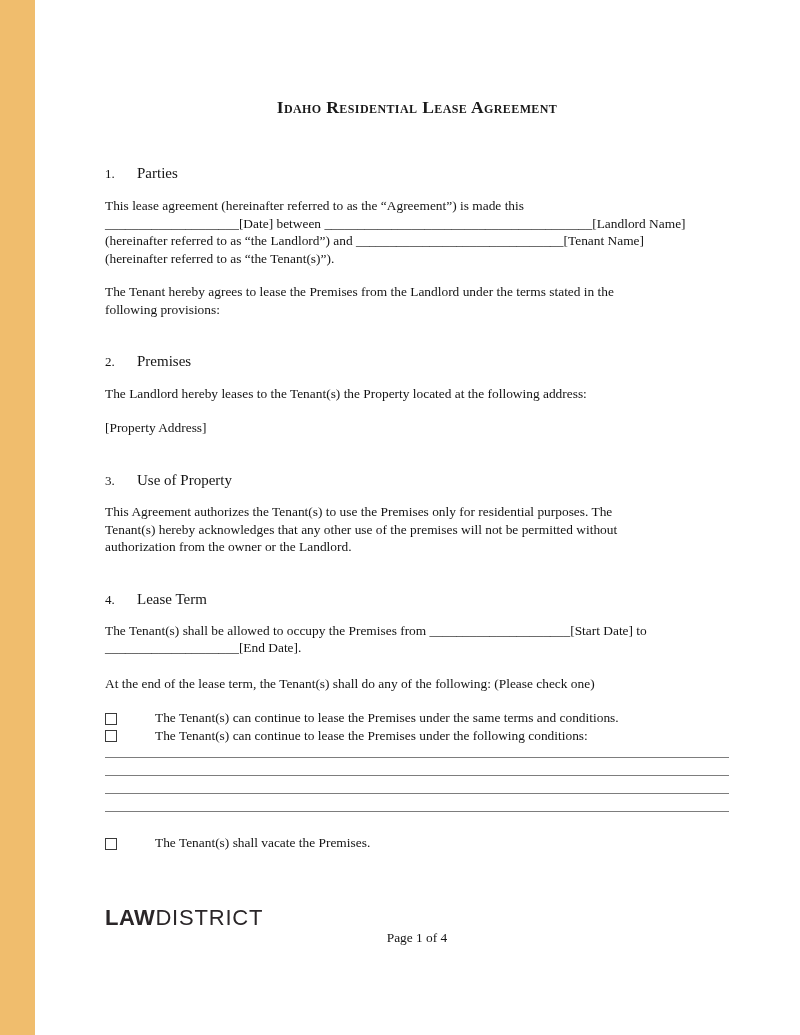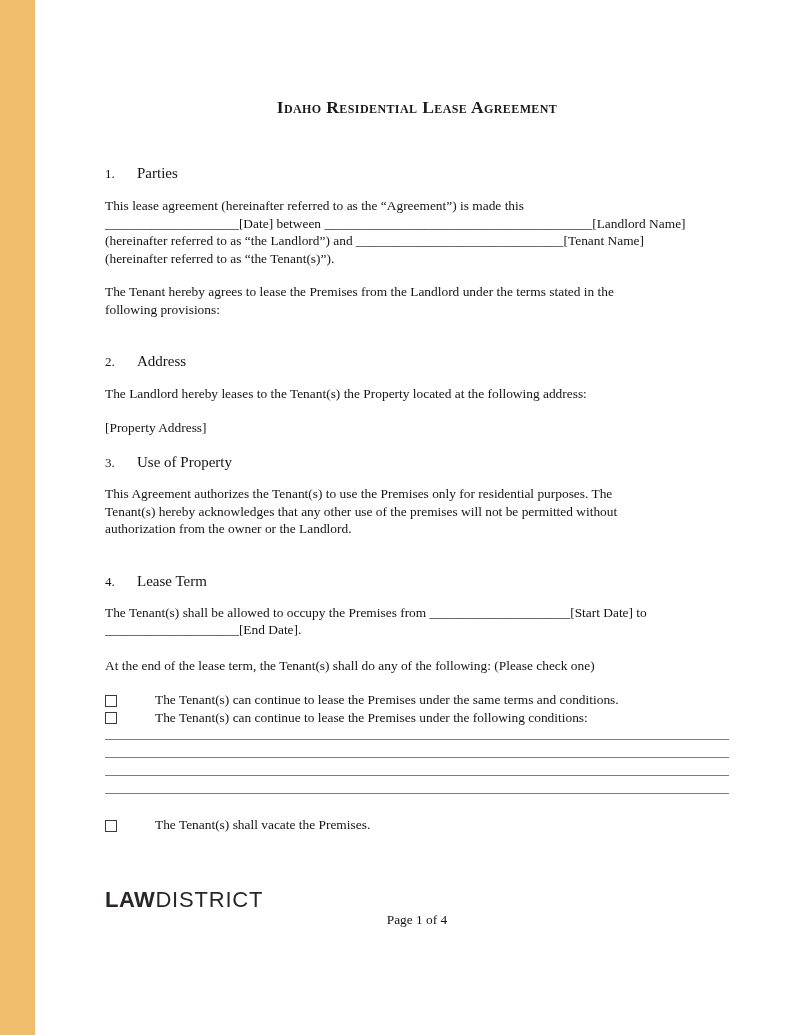--- a/index.html
+++ b/index.html
@@ -113,26 +113,26 @@
       <span class="section-number">1.</span><span>Parties</span>
     </div>
     <div class="para" style="margin-top:15px">This lease agreement (hereinafter referred to as the “Agreement”) is made this
 ____________________[Date] between ________________________________________[Landlord Name]
 (hereinafter referred to as “the Landlord”) and _______________________________[Tenant Name]
 (hereinafter referred to as “the Tenant(s)”).</div>
     <div class="para" style="margin-top:16px">The Tenant hereby agrees to lease the Premises from the Landlord under the terms stated in the
 following provisions:</div>
 
     <div class="section-heading" style="margin-top:35px">
-      <span class="section-number">2.</span><span>Address</span>
+      <span class="section-number">2.</span><span>Premises</span>
     </div>
     <div class="para" style="margin-top:15px">The Landlord hereby leases to the Tenant(s) the Property located at the following address:</div>
     <div class="para" style="margin-top:16px">[Property Address]</div>
 
-    <div class="section-heading" style="margin-top:18px">
+    <div class="section-heading" style="margin-top:36px">
       <span class="section-number">3.</span><span>Use of Property</span>
     </div>
     <div class="para" style="margin-top:14px">This Agreement authorizes the Tenant(s) to use the Premises only for residential purposes. The
 Tenant(s) hereby acknowledges that any other use of the premises will not be permitted without
 authorization from the owner or the Landlord.</div>
 
     <div class="section-heading" style="margin-top:35px">
       <span class="section-number">4.</span><span>Lease Term</span>
     </div>
     <div class="para" style="margin-top:14px">The Tenant(s) shall be allowed to occupy the Premises from _____________________[Start Date] to

